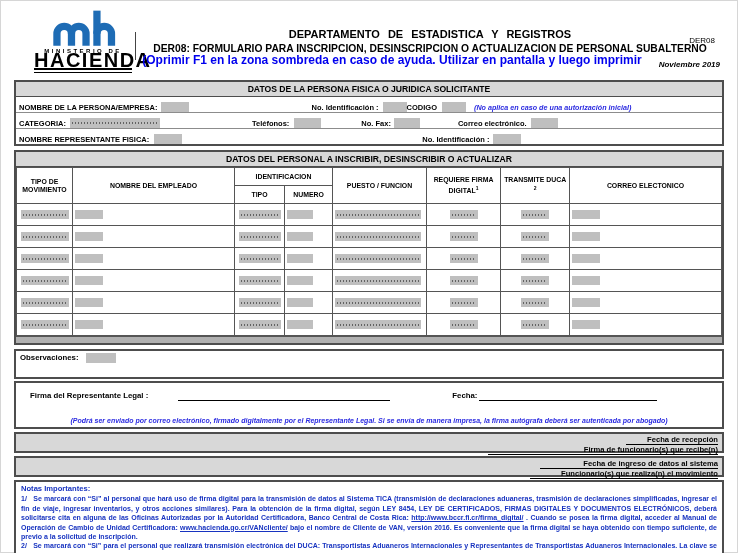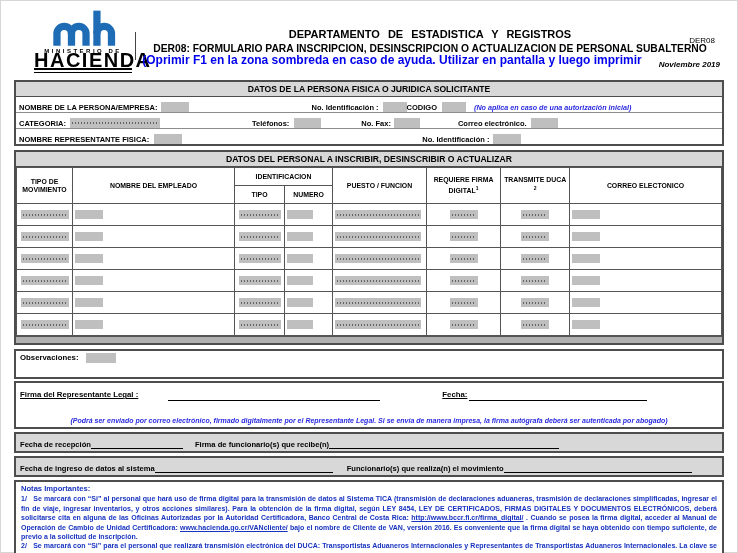--- a/index.html
+++ b/index.html
@@ -34,24 +34,24 @@
   table.ptable{width:100%;border-collapse:collapse;table-layout:fixed;}
   .ptable th{font-size:6.9px;line-height:8px;padding:1px 2px;border:1px solid #555;text-align:center;vertical-align:middle;height:15px;}
   .ptable td{border:1px solid #555;height:19px;vertical-align:top;padding:1px 2px;}
   .ptable td.ctr{text-align:center;}
   .ptable sup{font-size:5px;}
   .tbl-foot{height:6px;background:#b0b0b0;border-top:1px solid #555;}
   .rph{height:9px;}
   
   .obs{margin-top:4px;height:22px;padding:2px 4px;font-size:7.8px;}
   .firma{margin-top:2px;height:44px;position:relative;font-size:7.8px;}
-  .firma-line{position:absolute;top:7px;left:4px;right:5px;display:flex;align-items:flex-start;text-decoration:underline;}
+  .firma-line{position:absolute;top:7px;left:14px;right:5px;display:flex;align-items:center;}
   .blank{display:inline-block;border-bottom:1px solid #000;height:10px;}
   .firma-note{position:absolute;bottom:3px;left:0;right:0;text-align:center;font-size:7px;font-style:italic;color:#2a2ae0;}
-  .grayrow{margin:3px 14px 0;border:2px solid #4d4d4d;background:#d8d8d8;height:14px;display:flex;align-items:flex-end;padding:1px 4px 2px;font-size:7.6px;}
+  .grayrow{margin:3px 14px 0;border:2px solid #4d4d4d;background:#d8d8d8;height:14px;display:flex;align-items:flex-end;padding:1px 4px 2px;font-size:7.6px;flex-direction:column;}
   
   .notes{margin-top:3px;margin-bottom:4px;padding:2px 5px 3px;color:#1733c0;font-size:7px;line-height:9.4px;}
   .notes-title{font-size:7.6px;margin-bottom:1px;}
   .note{margin:0;text-align:justify;}
   .nlink{text-decoration:underline;}
 </style>
 </head>
 <body>
 
 <div class="page">

